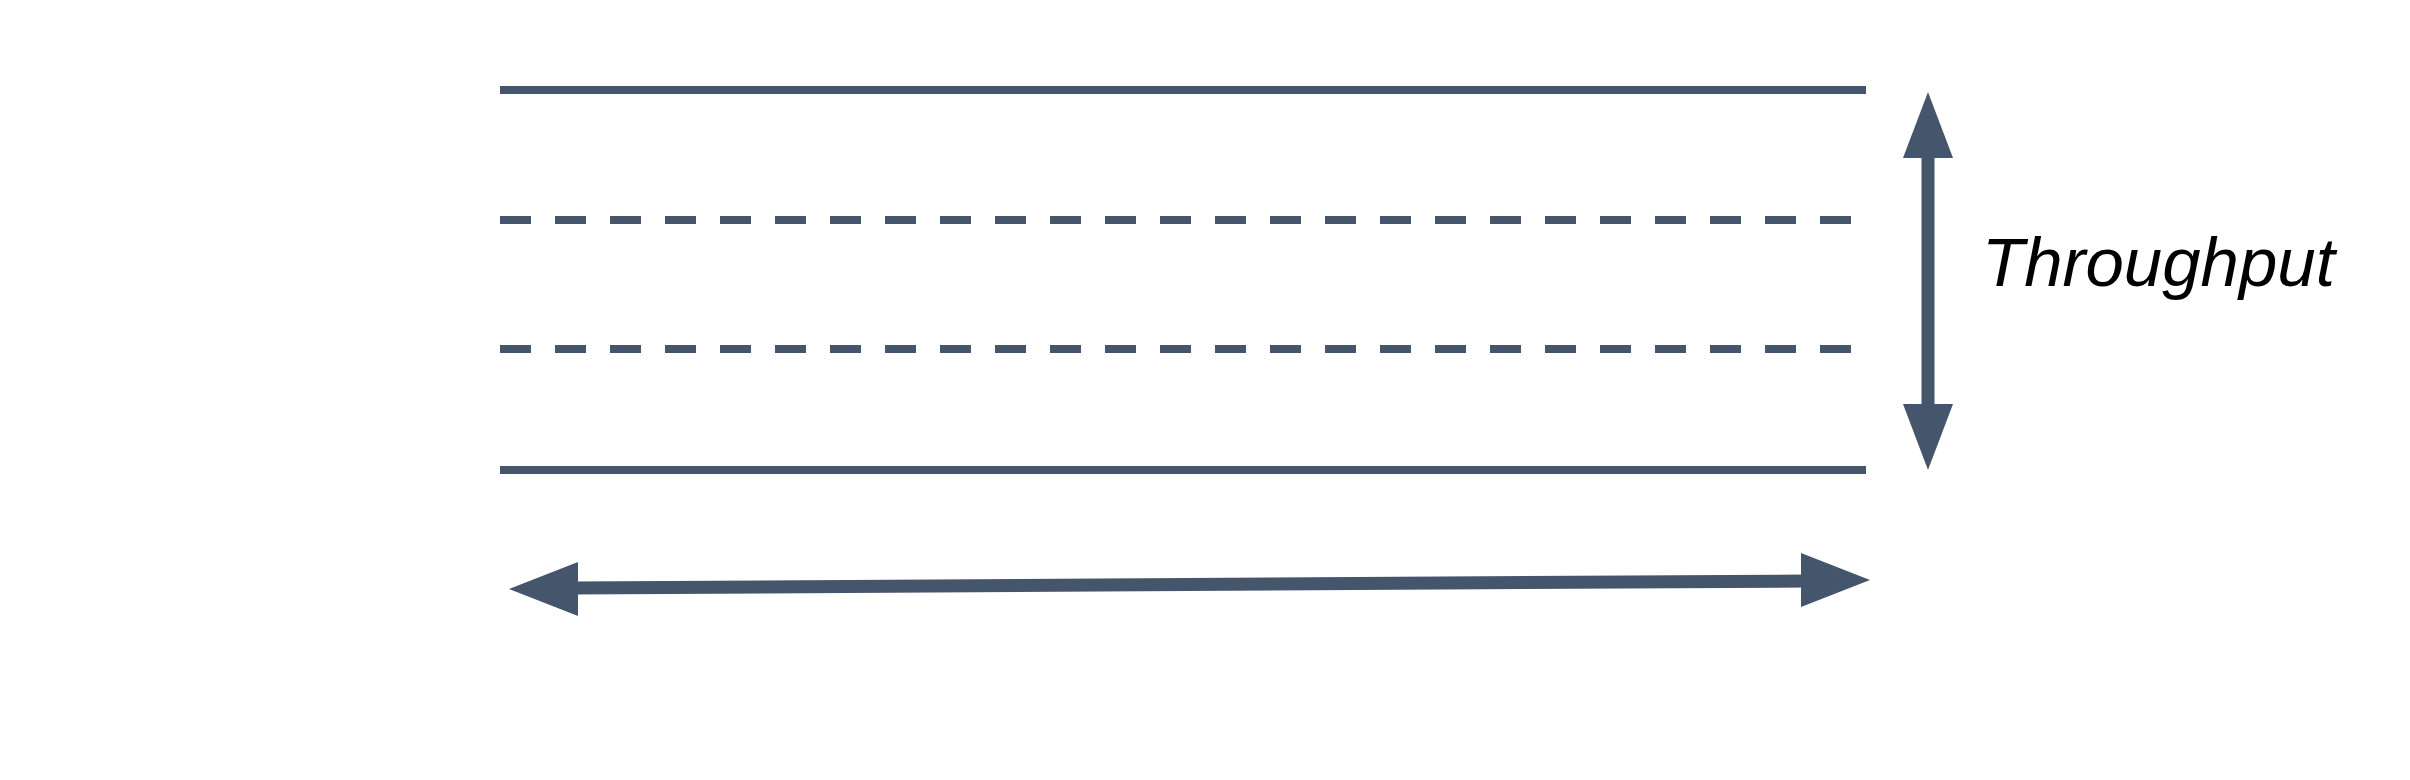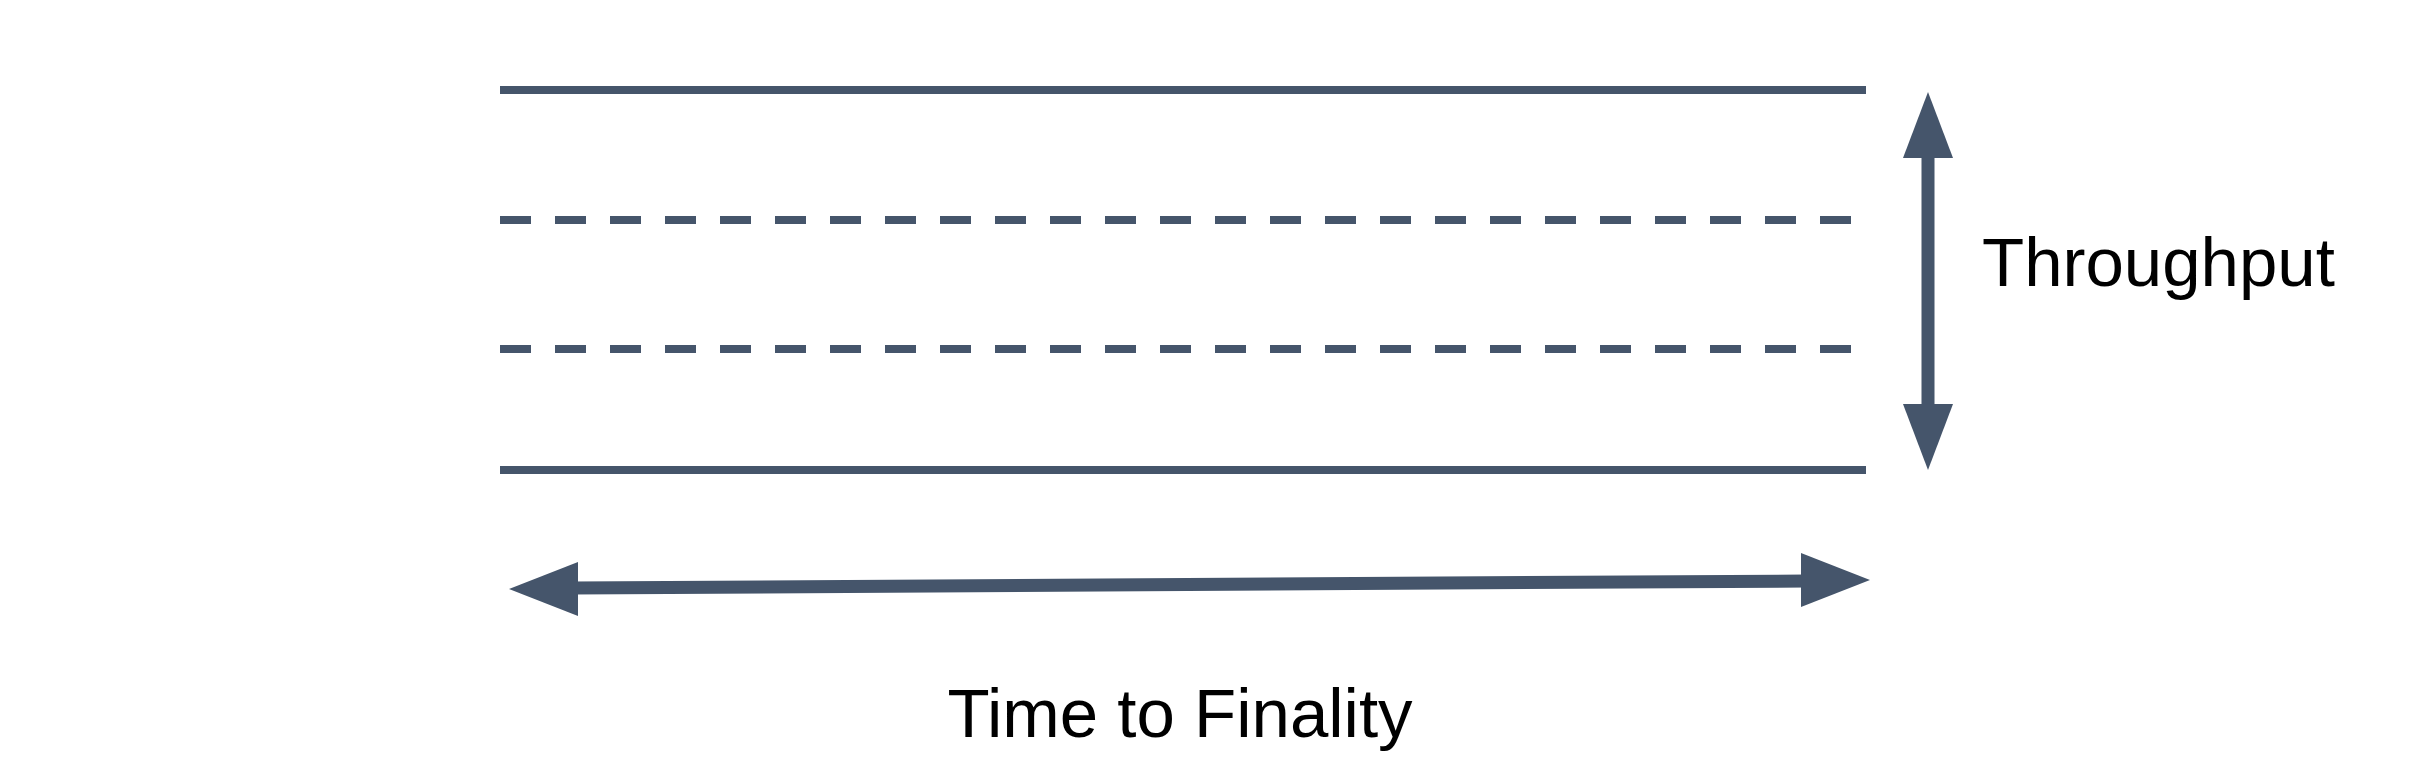--- a/index.html
+++ b/index.html
@@ -21,21 +21,21 @@
   }
   .diagram-svg line { stroke: currentColor; }
   .diagram-svg polygon { fill: currentColor; stroke: none; }
   .axis-label {
     position: absolute;
     color: var(--text-color);
     font-size: 69px;
     line-height: 69px;
     white-space: nowrap;
   }
-  .label-throughput { left: 1982px; top: 228px; }
+  .label-throughput { left: 1982px; top: 228px; font-style: italic; }
   .label-ttf { left: 700px; top: 679px; width: 960px; text-align: center; }
 </style>
 </head>
 <body>
 
 <div class="canvas">
 
   <svg class="diagram-svg" viewBox="0 0 2410 780" aria-hidden="true">
 
     <line x1="500" y1="90" x2="1866" y2="90" stroke-width="8"></line>
@@ -51,15 +51,14 @@
 
     <g>
       <line x1="572" y1="588" x2="1806" y2="581" stroke-width="13"></line>
       <polygon points="509,589 578,562 578,616"></polygon>
       <polygon points="1870,580 1801,553 1801,607"></polygon>
     </g>
   </svg>
 
   <div class="axis-label label-throughput">Throughput</div>
 
-  <div class="axis-label label-ttf">Time to Finality</div>
 
 </div>
 
 </body></html>

